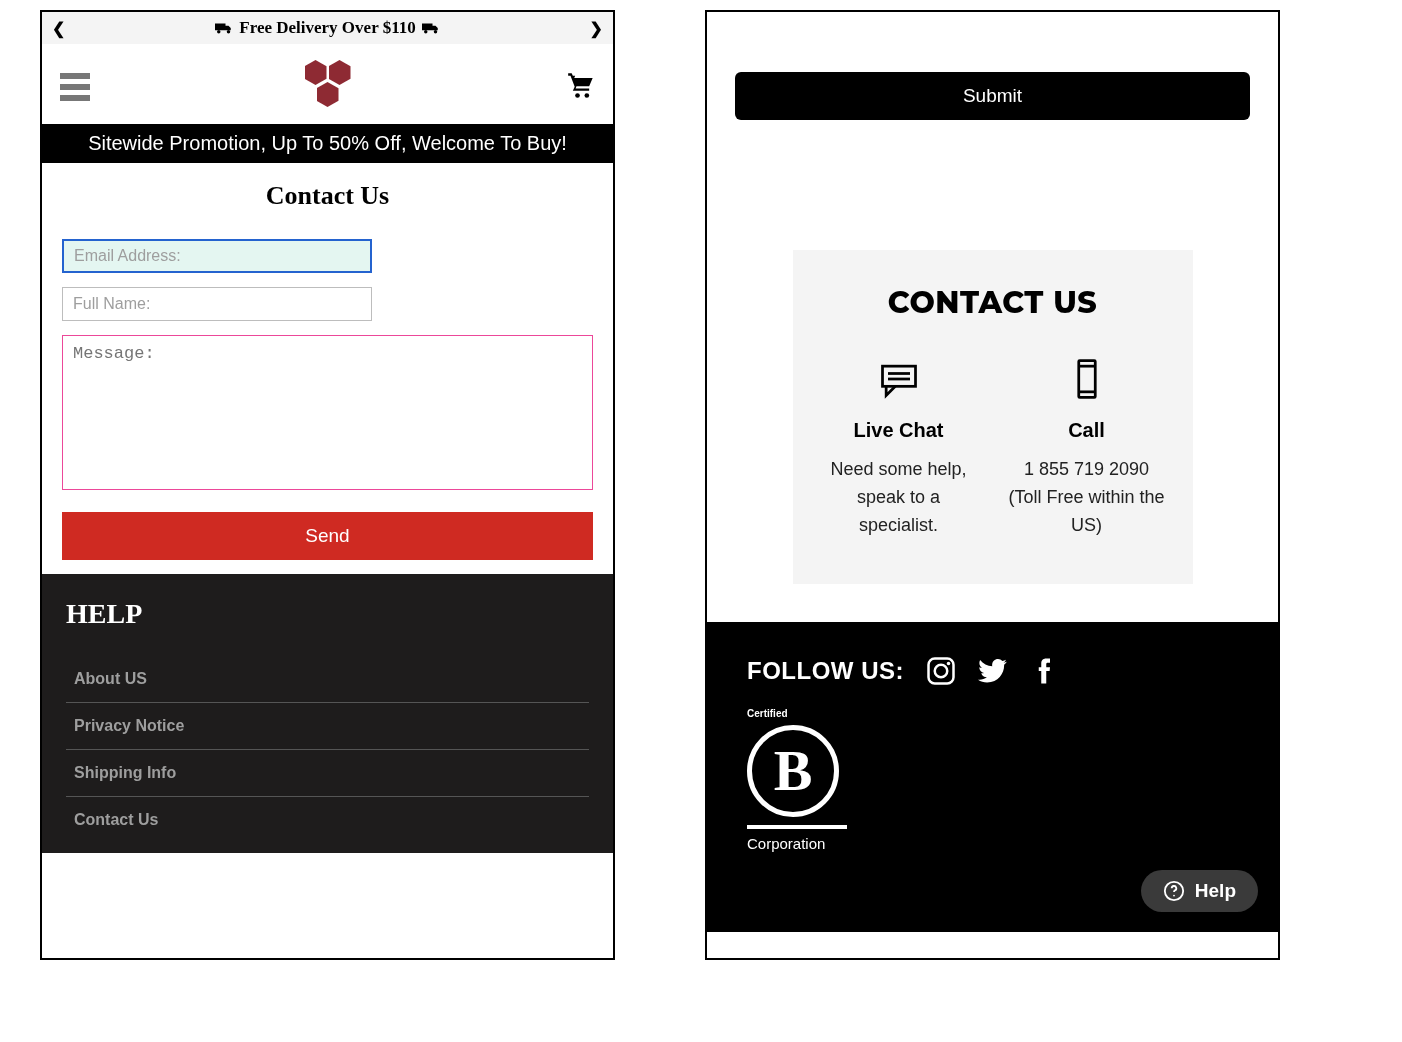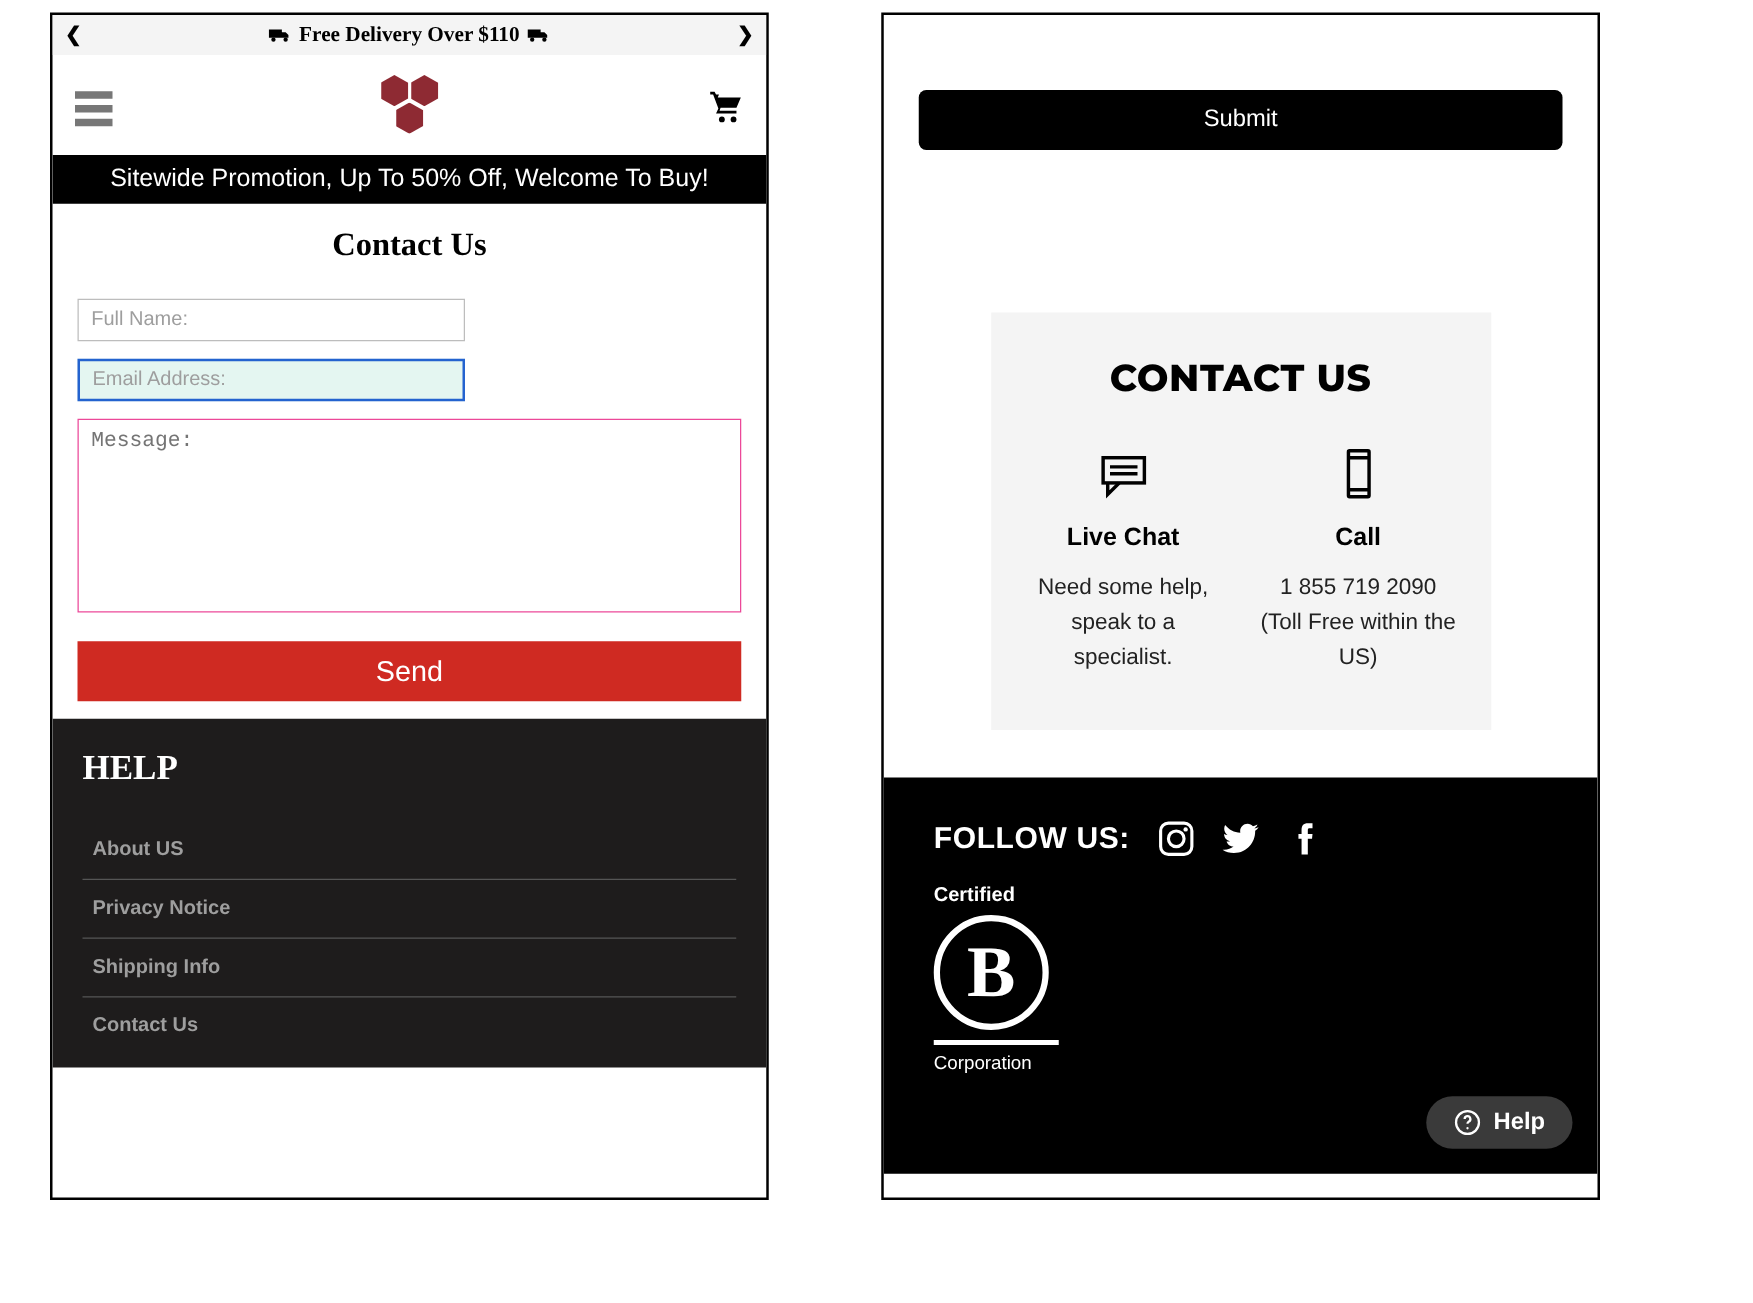--- a/index.html
+++ b/index.html
@@ -83,21 +83,21 @@
   }
   .captcha::before { top:8px; transform:rotate(-8deg); }
   .captcha::after { bottom:8px; transform:rotate(6deg); }
   .msg {
     width:100%; height:155px; border:1px solid #ec4899; padding:8px 10px;
     font-family: 'Courier New', monospace; font-size:17px; color:#555; resize:none;
     margin-bottom:18px;
   }
   .send-btn {
     width:100%; height:48px; background:#cf2a22; color:#fff; border:none;
-    font-size:23px; cursor:pointer; margin-bottom:0;
+    font-size:19px; cursor:pointer; margin-bottom:0;
   }
   .footer-left {
     background:#1e1c1c; color:#fff; padding:24px 24px 10px; margin-top:14px;
   }
   .footer-left h3 { font-family: Georgia, serif; font-size:28px; font-weight:bold; margin-bottom:26px; }
   .flink {
     display:block; color:#9e9e9e; font-size:16px; font-weight:bold;
     padding:14px 8px; border-bottom:1px solid #555; cursor:pointer;
   }
 
@@ -123,21 +123,21 @@
   .ccol p { font-size:18px; line-height:1.55; color:#222; }
 
   .footer-right {
     background:#000; color:#fff; margin-top:38px; padding:34px 40px 80px;
     position:relative;
   }
   .follow-row { display:flex; align-items:center; gap:22px; margin-bottom:22px;}
   .follow-row h3 { font-size:24px; font-weight:700; letter-spacing:0.5px;text-align:center; }
   .social svg { width:30px; height:30px; fill:#fff; display:block; }
   .bcorp { margin-top:4px; }
-  .bcorp .cert { font-size:16px; font-weight:600; margin-bottom:6px; }
+  .bcorp .cert { font-size:10px; font-weight:600; margin-bottom:6px; }
   .bcorp .circle {
     width:92px; height:92px; border:5px solid #fff; border-radius:50%;
     display:flex; align-items:center; justify-content:center;
     font-family: Georgia, serif; font-size:58px; font-weight:bold;
   }
   .bcorp .line { width:100px; height:4px; background:#fff; margin:8px 0 6px; }
   .bcorp .corp { font-size:15px; }
 
   .help-pill {
     position:absolute; right:20px; bottom:20px;
@@ -192,22 +192,22 @@
           <circle cx="17" cy="21" r="2"></circle>
         </svg>
     </span>
   </div>
 
   <div class="promo-bar">Sitewide Promotion, Up To 50% Off, Welcome To Buy!</div>
 
   <div class="page-title">Contact Us</div>
 
   <div class="form-wrap">
+    <input class="field focused" placeholder="Email Address:" style="">
     <input class="field" placeholder="Full Name:" style="">
-    <input class="field focused" placeholder="Email Address:" style="">
     <textarea class="msg" placeholder="Message:" style=""></textarea>
     <button class="send-btn">Send</button>
   </div>
 
   <div class="footer-left">
     <h3>HELP</h3>
     <a class="flink">About US</a>
     <a class="flink">Privacy Notice</a>
     <a class="flink">Shipping Info</a>
     <a class="flink" style="border-bottom:none">Contact Us</a>

